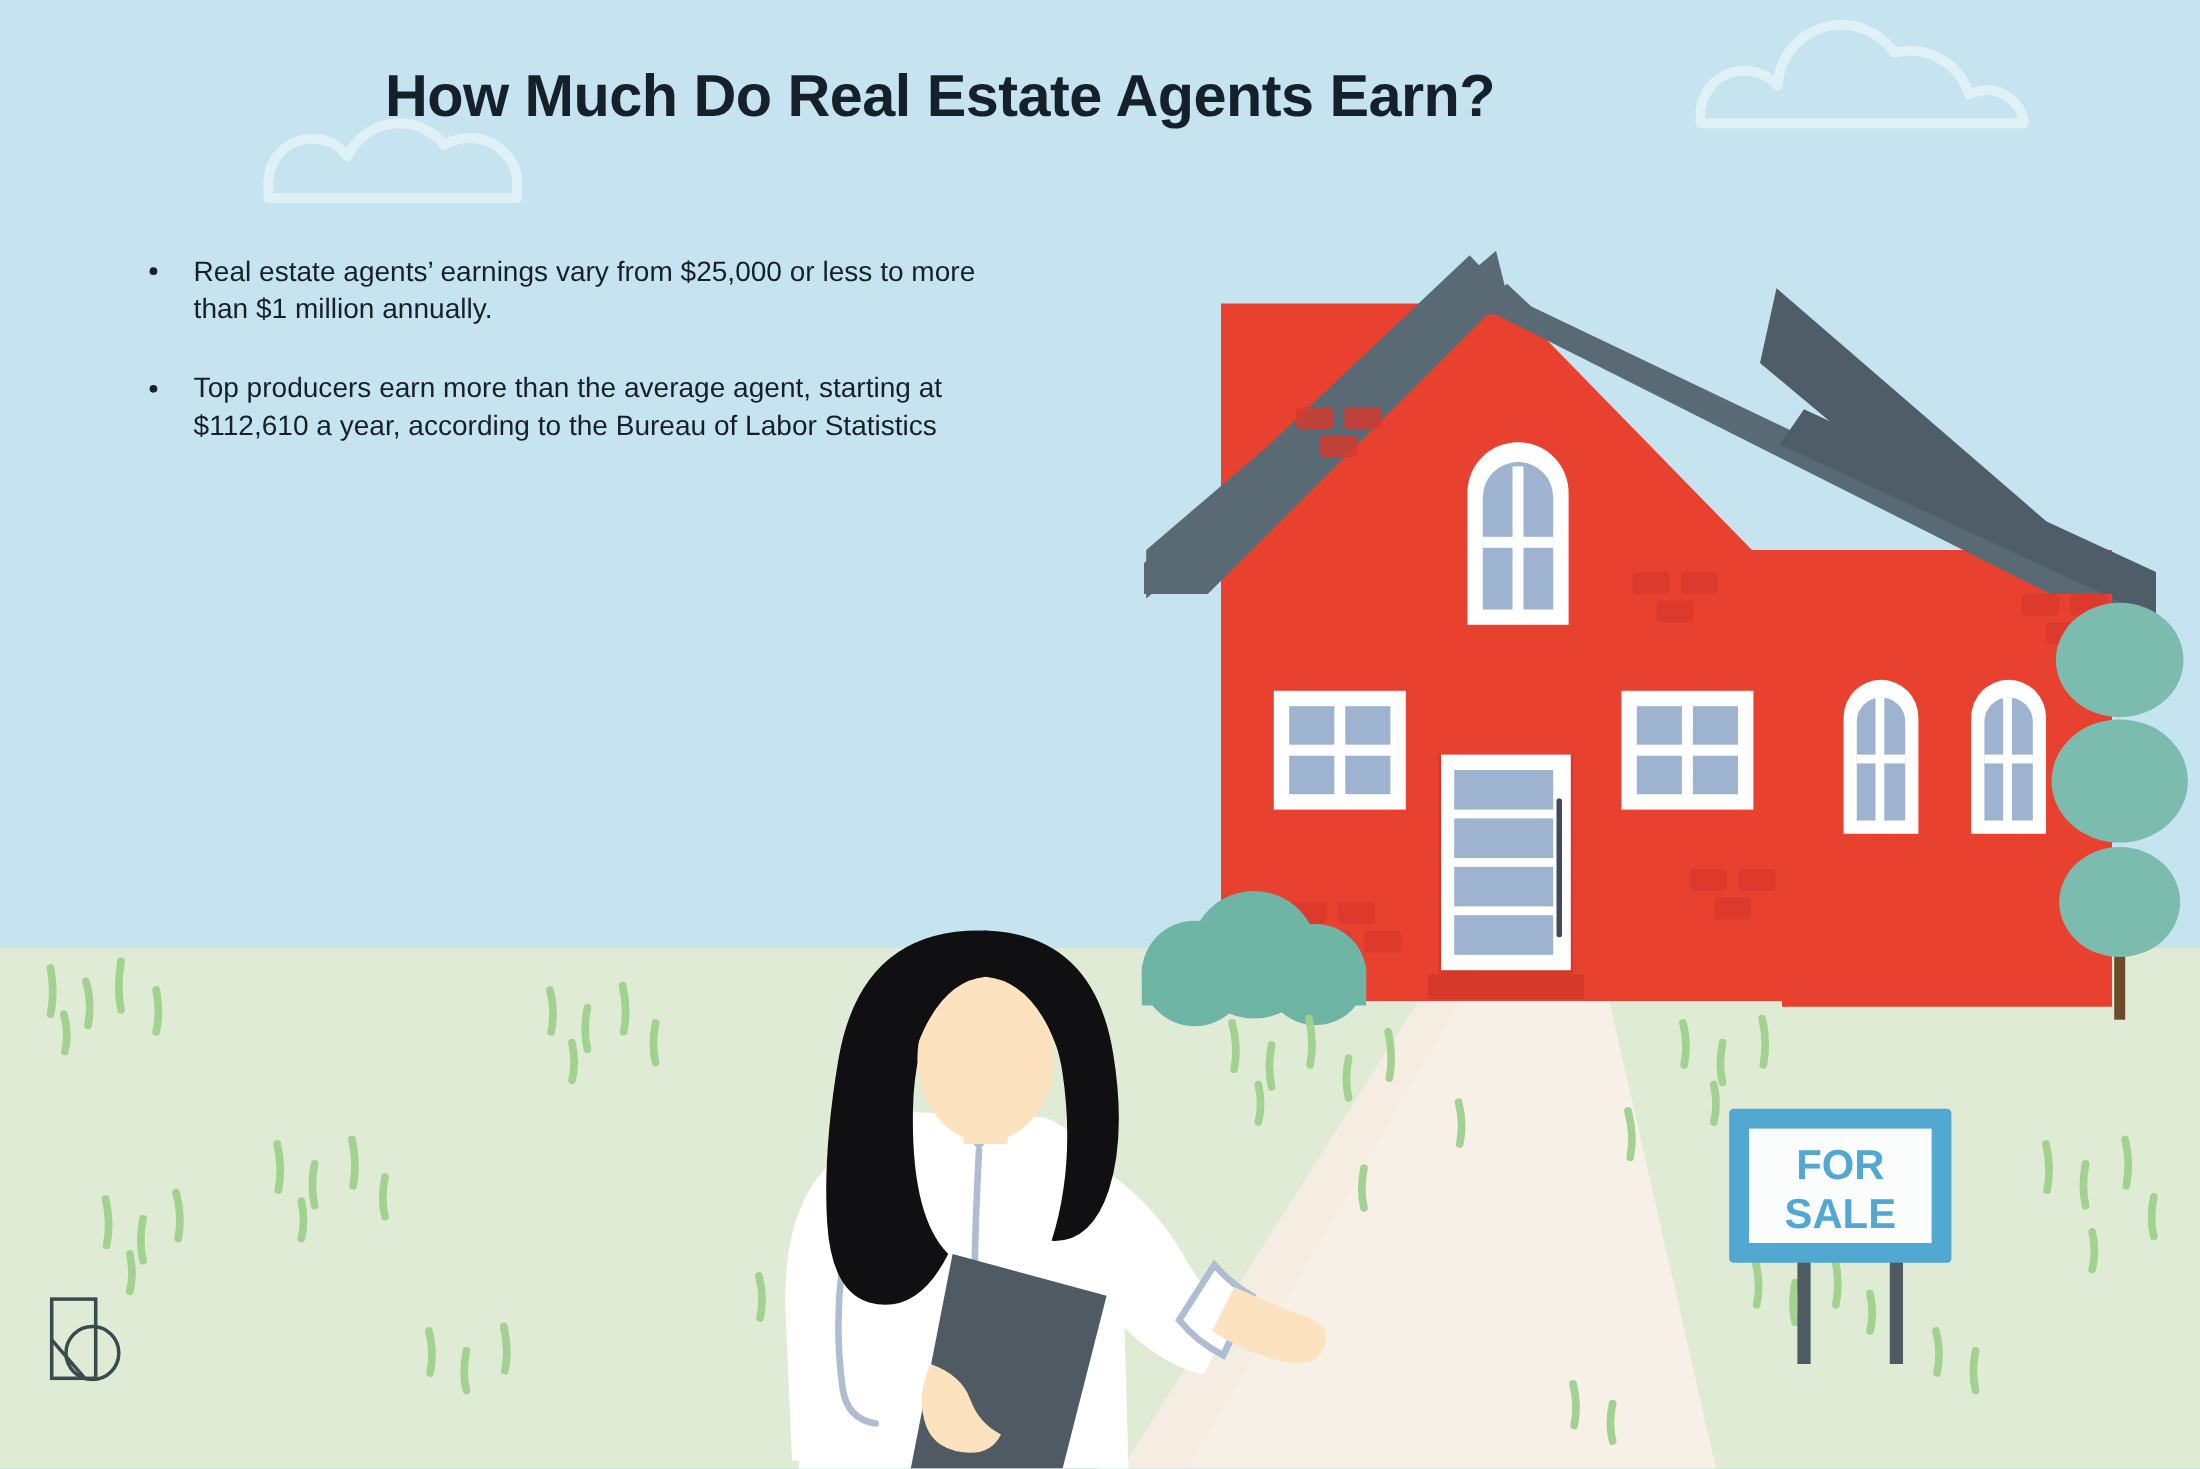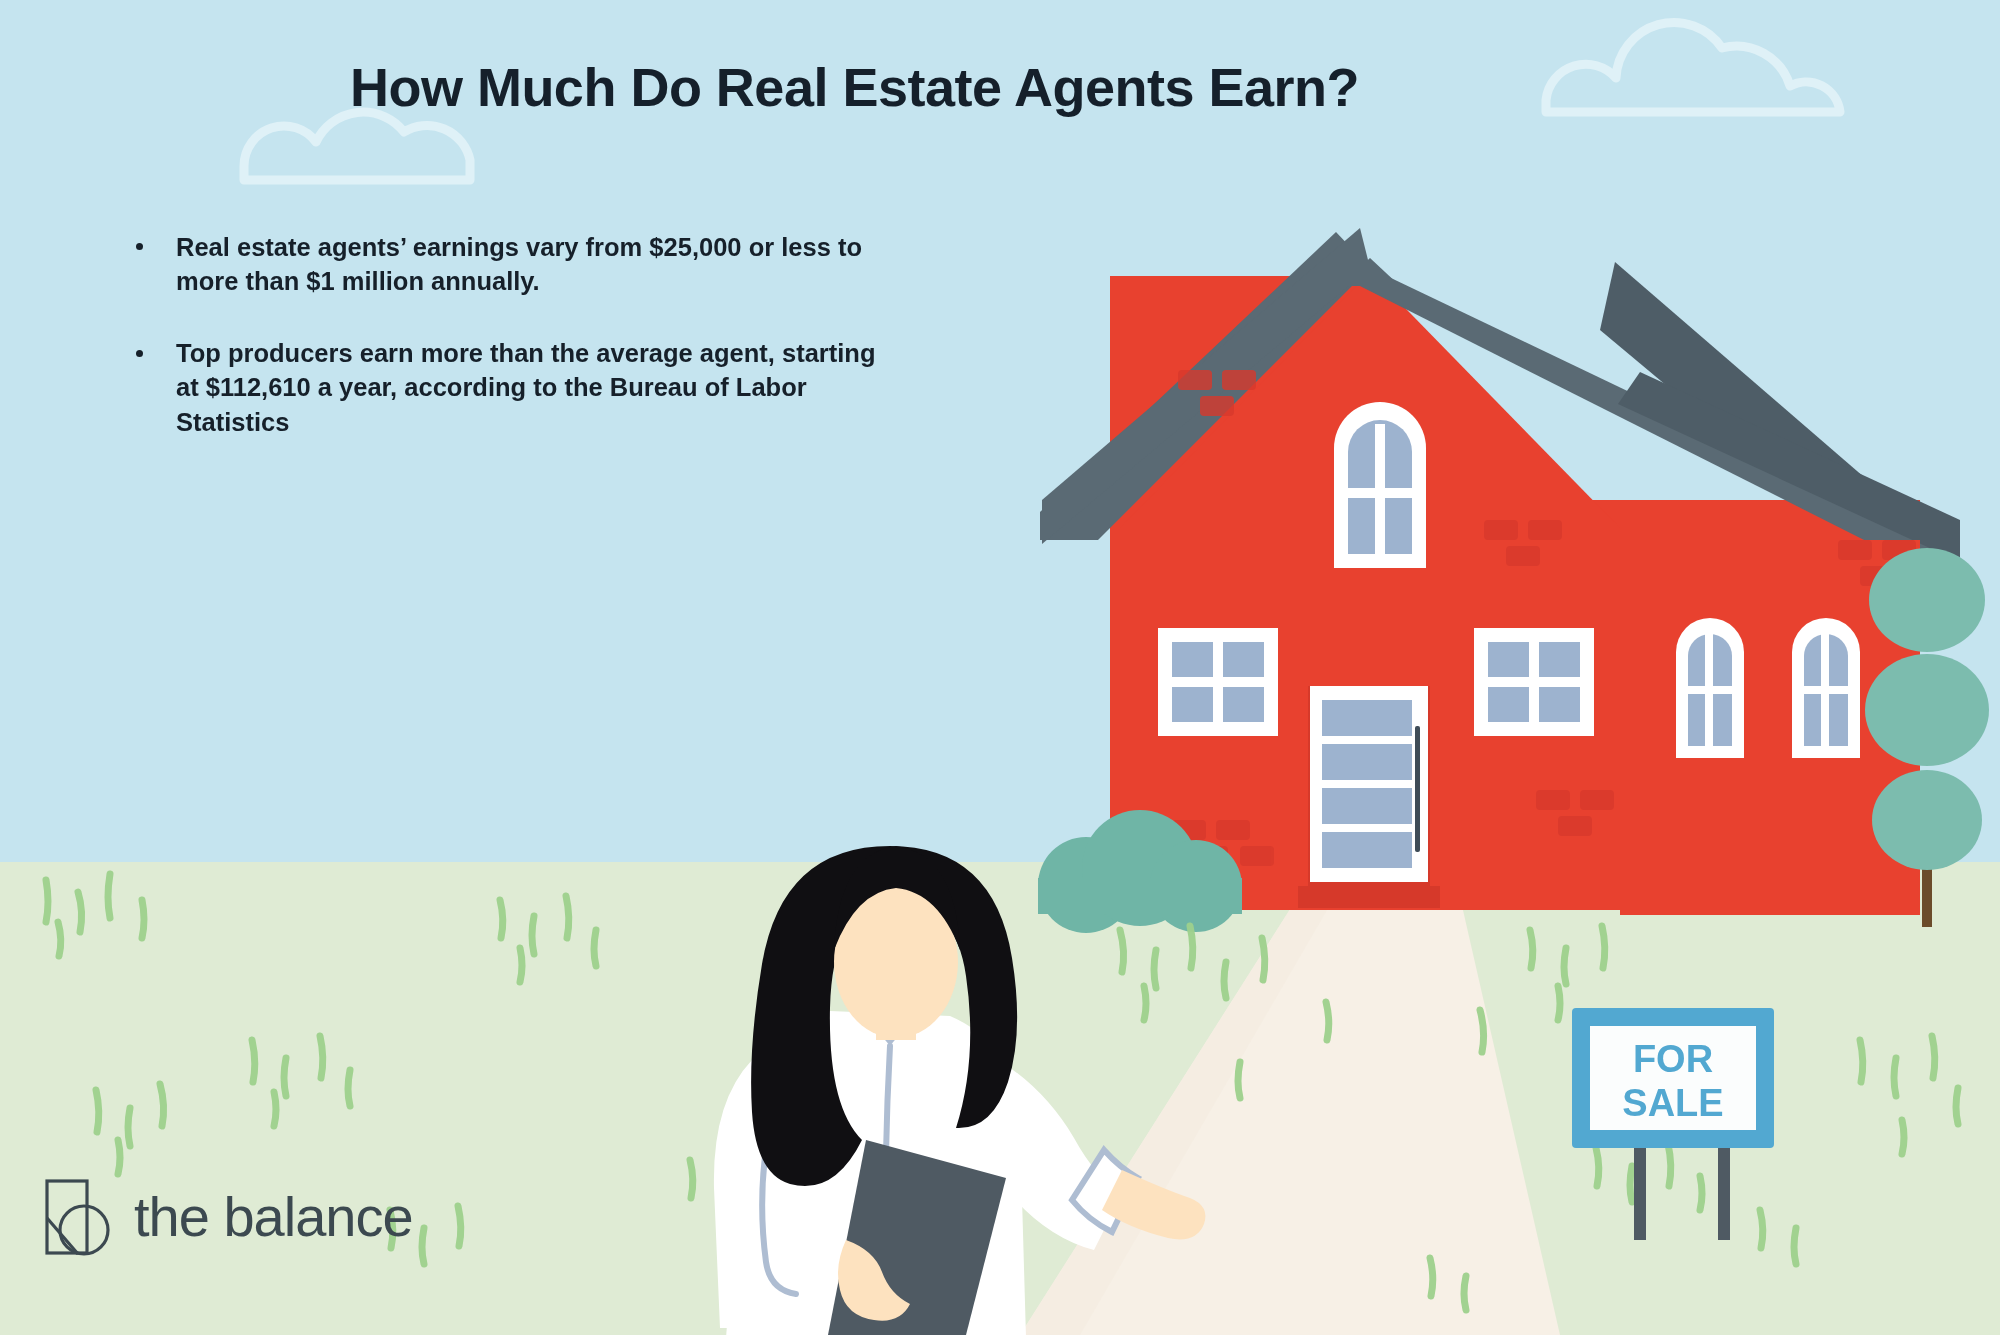--- a/index.html
+++ b/index.html
@@ -23,21 +23,21 @@
     color:#15202b;
     letter-spacing:-0.5px;
     line-height:1.1;
   }
 
   
   #bullets {
     left:128px; top:230px; width:760px;
     color:#16202a;
     font-size:25.5px;
-    font-weight:bold;
+    font-weight:normal;
     line-height:1.34;
   }
   .bullet { position:relative; padding-left:48px; margin-bottom:38px; }
   .bullet:last-child { margin-bottom:16px; }
   .bullet .dot {
     position:absolute; left:8px; top:0.52em;
     width:7px; height:7px; border-radius:50%;
     background:#16202a;
   }
   .bullet .btext { display:block; }
@@ -303,16 +303,15 @@
       <span class="btext">Top producers earn more than the average agent, starting at $112,610 a year, according to the Bureau of Labor Statistics</span>
     </div>
   </div>
 
   <div class="txt" id="logo">
     <svg class="mark" viewBox="0 0 68 78">
       <rect x="3" y="3" width="40" height="72" fill="none" stroke="#3c4950" stroke-width="3.2"></rect>
       <circle cx="40" cy="52" r="24" fill="none" stroke="#3c4950" stroke-width="3.2"></circle>
       <line x1="3" y1="40" x2="34" y2="76" stroke="#3c4950" stroke-width="3.2"></line>
     </svg>
-    <span class="word">the balance</span>
   </div>
 
 </div>
 
 </body></html>

